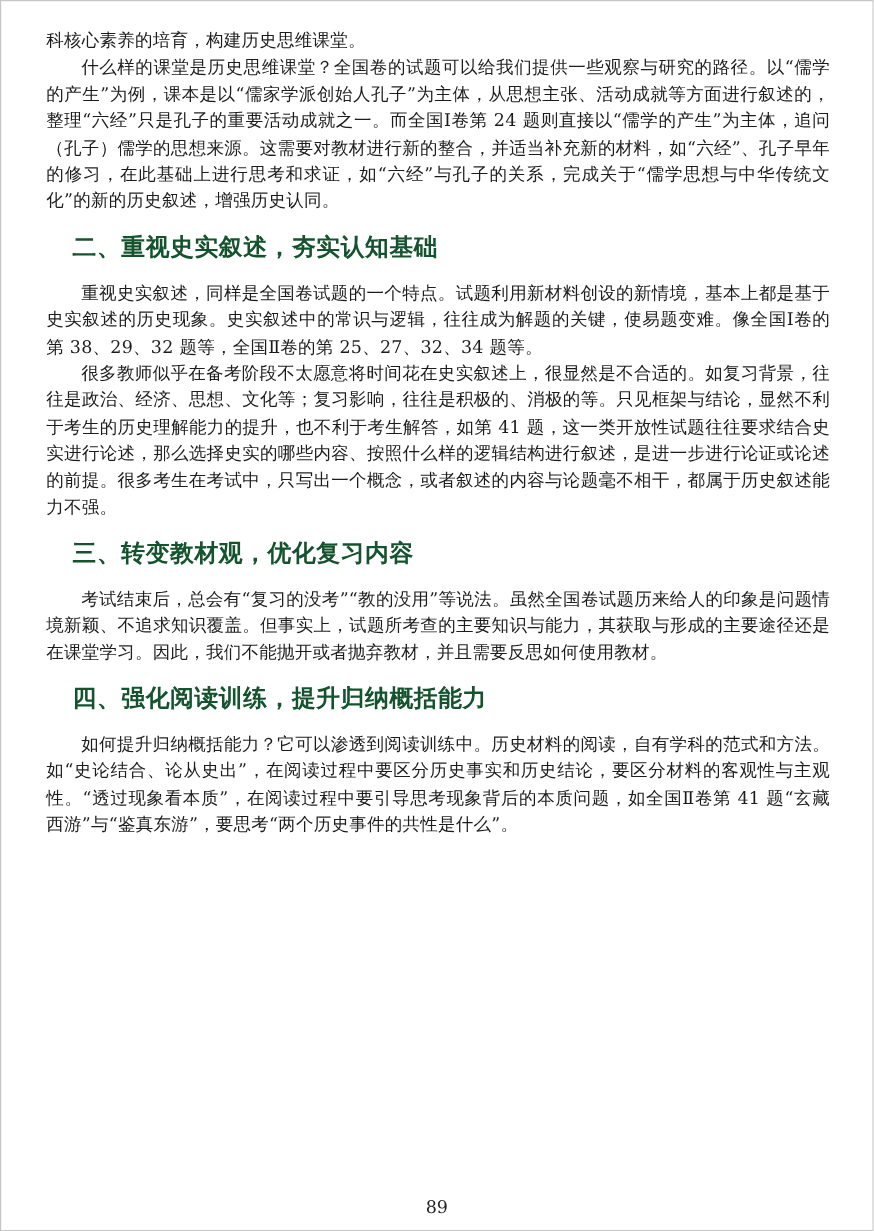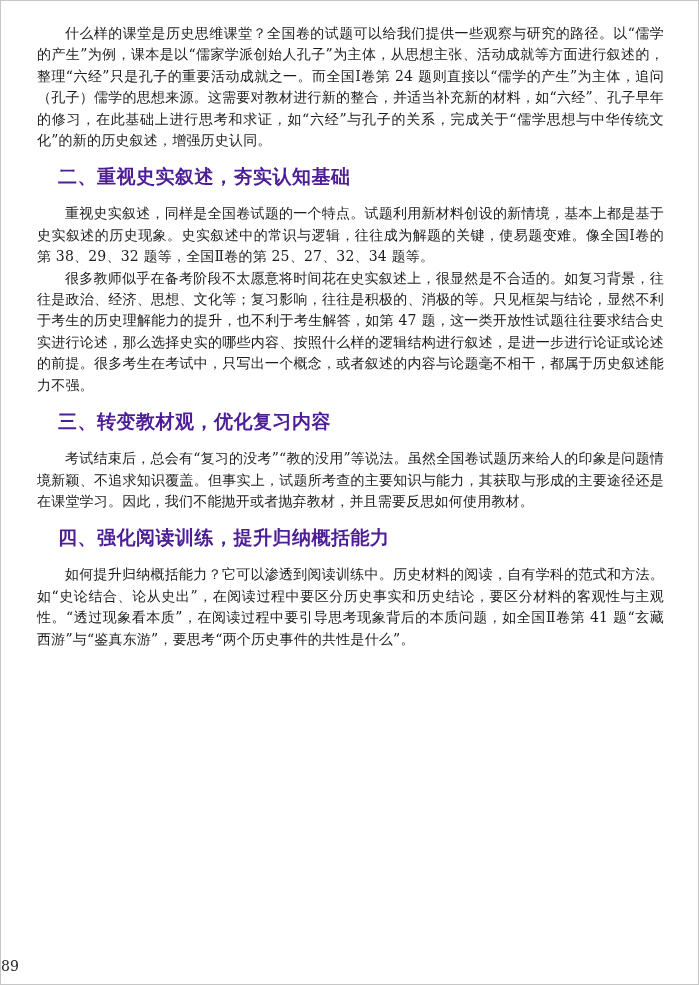--- a/index.html
+++ b/index.html
@@ -33,49 +33,51 @@
     letter-spacing: 0.2px;
   }
   .body-text p.continuation {
     text-indent: 0;
   }
   .body-text h2 {
     font-family: "DejaVu Sans", "Liberation Sans", sans-serif;
     font-weight: bold;
     font-size: 19px;
     line-height: 24px;
-    color: #4c1d95;
+    color: #14532d;
     margin: 13px 0 15px 0;
     padding-left: 21px;
     letter-spacing: 0.5px;
   }
   .page-number {
     position: absolute;
     left: 0;
     right: 0;
     bottom: 10px;
+    text-align: center;
     font-size: 14px;
     font-family: "DejaVu Serif", "Liberation Serif", serif;
     color: #222222;
   }
 </style>
 </head>
 <body>
 
 <div class="page">
   <div class="body-text">
 
+    <p class="continuation">科核心素养的培育，构建历史思维课堂。</p>
 
     <p>什么样的课堂是历史思维课堂？全国卷的试题可以给我们提供一些观察与研究的路径。以“儒学的产生”为例，课本是以“儒家学派创始人孔子”为主体，从思想主张、活动成就等方面进行叙述的，整理“六经”只是孔子的重要活动成就之一。而全国Ⅰ卷第 24 题则直接以“儒学的产生”为主体，追问（孔子）儒学的思想来源。这需要对教材进行新的整合，并适当补充新的材料，如“六经”、孔子早年的修习，在此基础上进行思考和求证，如“六经”与孔子的关系，完成关于“儒学思想与中华传统文化”的新的历史叙述，增强历史认同。</p>
 
     <h2>二、重视史实叙述，夯实认知基础</h2>
 
     <p>重视史实叙述，同样是全国卷试题的一个特点。试题利用新材料创设的新情境，基本上都是基于史实叙述的历史现象。史实叙述中的常识与逻辑，往往成为解题的关键，使易题变难。像全国Ⅰ卷的第 38、29、32 题等，全国Ⅱ卷的第 25、27、32、34 题等。</p>
 
-    <p>很多教师似乎在备考阶段不太愿意将时间花在史实叙述上，很显然是不合适的。如复习背景，往往是政治、经济、思想、文化等；复习影响，往往是积极的、消极的等。只见框架与结论，显然不利于考生的历史理解能力的提升，也不利于考生解答，如第 47 题，这一类开放性试题往往要求结合史实进行论述，那么选择史实的哪些内容、按照什么样的逻辑结构进行叙述，是进一步进行论证或论述的前提。很多考生在考试中，只写出一个概念，或者叙述的内容与论题毫不相干，都属于历史叙述能力不强。</p>
+    <p>很多教师似乎在备考阶段不太愿意将时间花在史实叙述上，很显然是不合适的。如复习背景，往往是政治、经济、思想、文化等；复习影响，往往是积极的、消极的等。只见框架与结论，显然不利于考生的历史理解能力的提升，也不利于考生解答，如第 41 题，这一类开放性试题往往要求结合史实进行论述，那么选择史实的哪些内容、按照什么样的逻辑结构进行叙述，是进一步进行论证或论述的前提。很多考生在考试中，只写出一个概念，或者叙述的内容与论题毫不相干，都属于历史叙述能力不强。</p>
 
     <h2>三、转变教材观，优化复习内容</h2>
 
     <p>考试结束后，总会有“复习的没考”“教的没用”等说法。虽然全国卷试题历来给人的印象是问题情境新颖、不追求知识覆盖。但事实上，试题所考查的主要知识与能力，其获取与形成的主要途径还是在课堂学习。因此，我们不能抛开或者抛弃教材，并且需要反思如何使用教材。</p>
 
 
     <h2>四、强化阅读训练，提升归纳概括能力</h2>
 
 
     <p>如何提升归纳概括能力？它可以渗透到阅读训练中。历史材料的阅读，自有学科的范式和方法。如“史论结合、论从史出”，在阅读过程中要区分历史事实和历史结论，要区分材料的客观性与主观性。“透过现象看本质”，在阅读过程中要引导思考现象背后的本质问题，如全国Ⅱ卷第 41 题“玄藏西游”与“鉴真东游”，要思考“两个历史事件的共性是什么”。</p>

